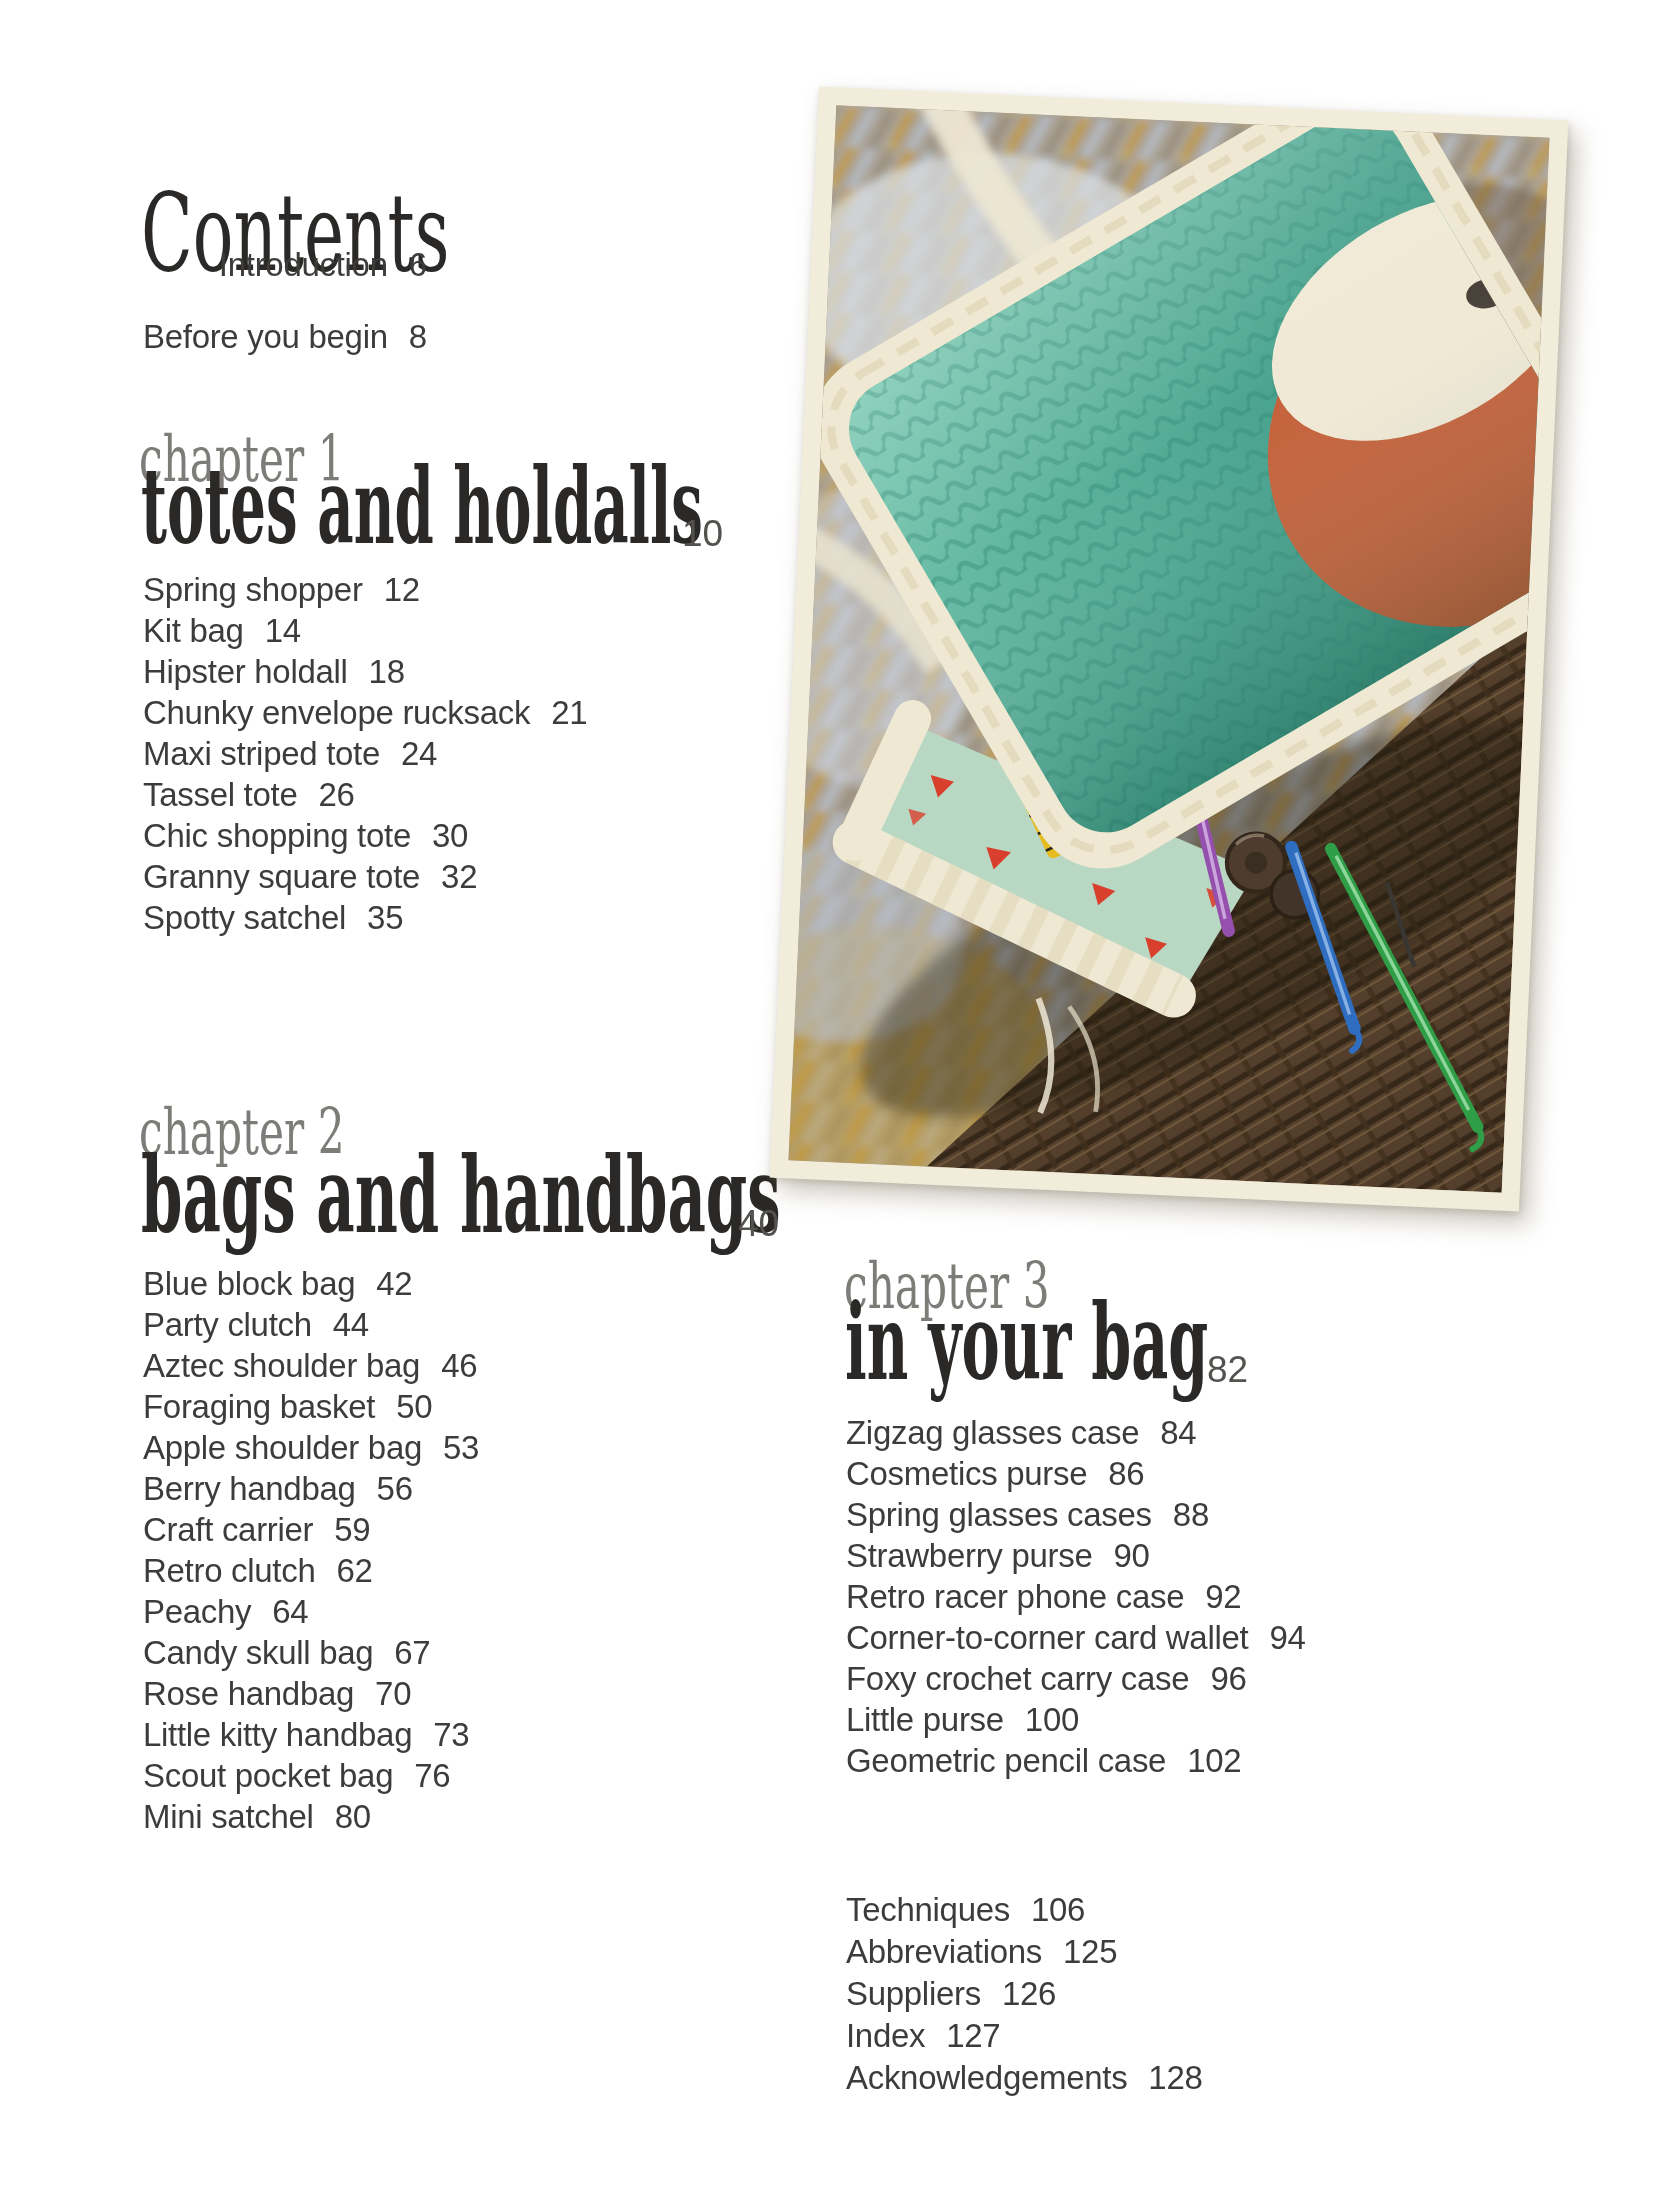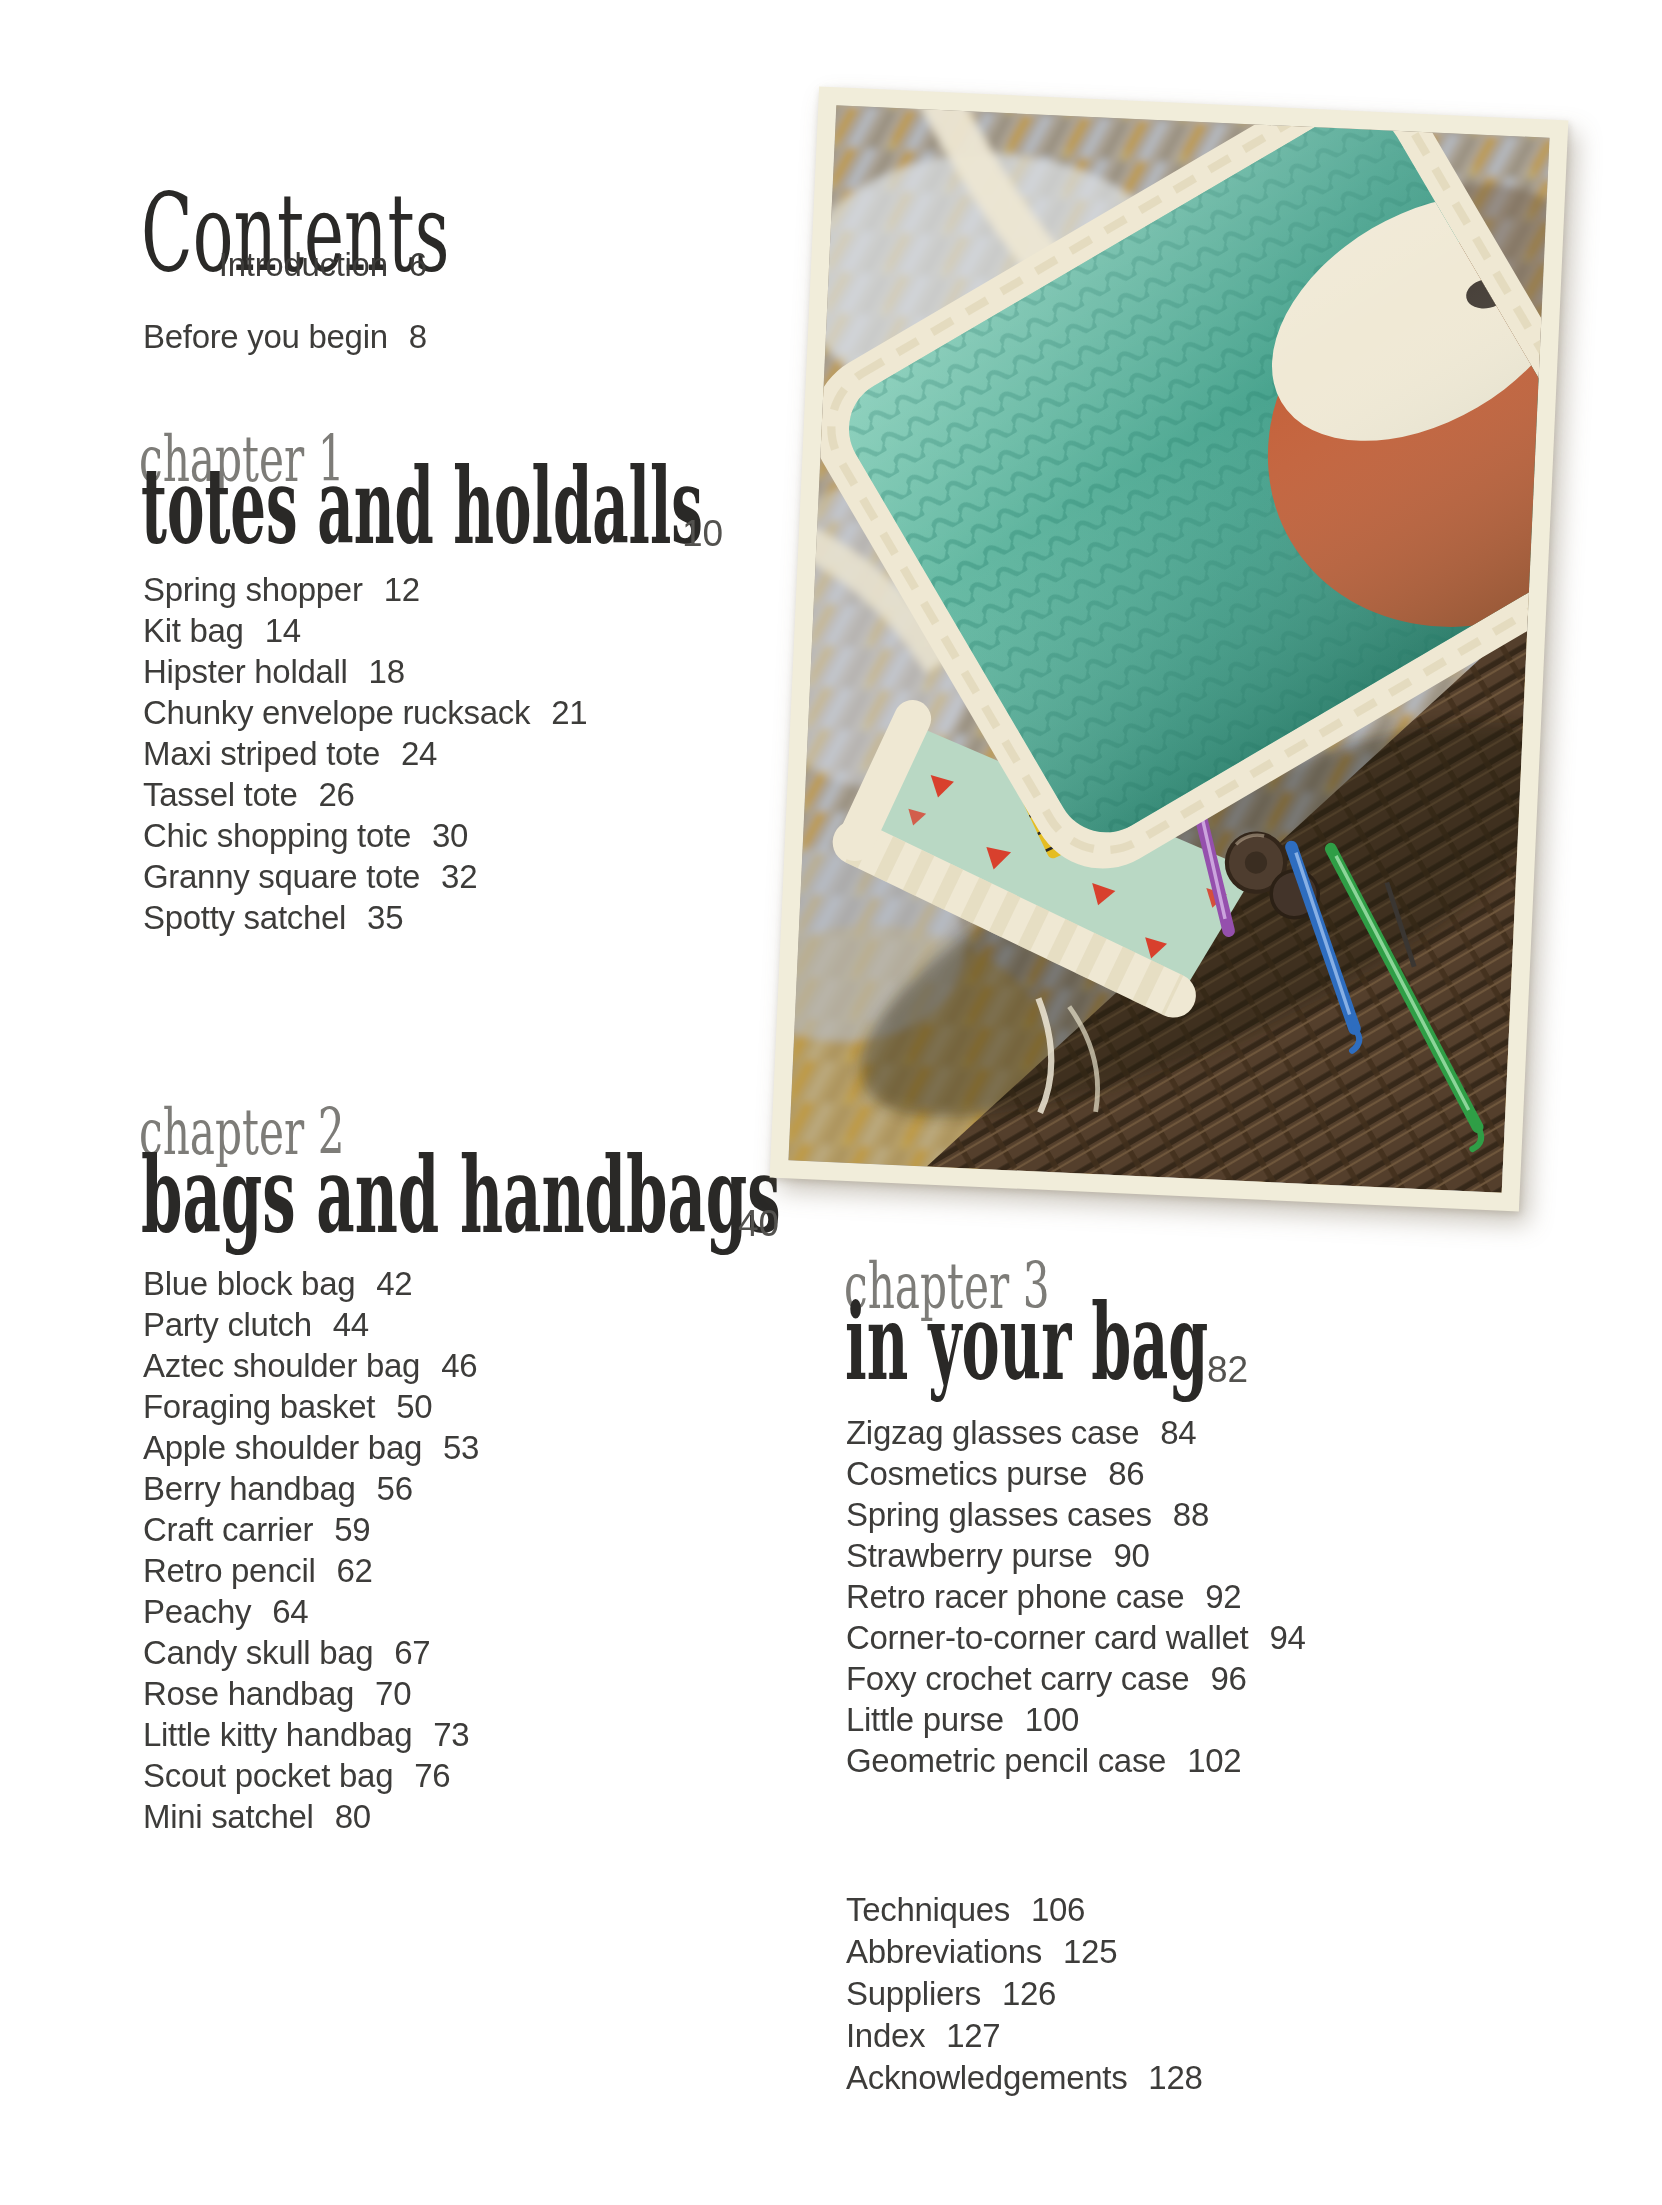--- a/index.html
+++ b/index.html
@@ -119,21 +119,21 @@
       <li><span class="nm">Aztec shoulder bag</span><span class="pg">46</span></li>
 
       <li><span class="nm">Foraging basket</span><span class="pg">50</span></li>
 
       <li><span class="nm">Apple shoulder bag</span><span class="pg">53</span></li>
 
       <li><span class="nm">Berry handbag</span><span class="pg">56</span></li>
 
       <li><span class="nm">Craft carrier</span><span class="pg">59</span></li>
 
-      <li><span class="nm">Retro pencil</span><span class="pg">62</span></li>
+      <li><span class="nm">Retro clutch</span><span class="pg">62</span></li>
 
       <li><span class="nm">Peachy</span><span class="pg">64</span></li>
 
       <li><span class="nm">Candy skull bag</span><span class="pg">67</span></li>
 
       <li><span class="nm">Rose handbag</span><span class="pg">70</span></li>
 
       <li><span class="nm">Little kitty handbag</span><span class="pg">73</span></li>
 
       <li><span class="nm">Scout pocket bag</span><span class="pg">76</span></li>

